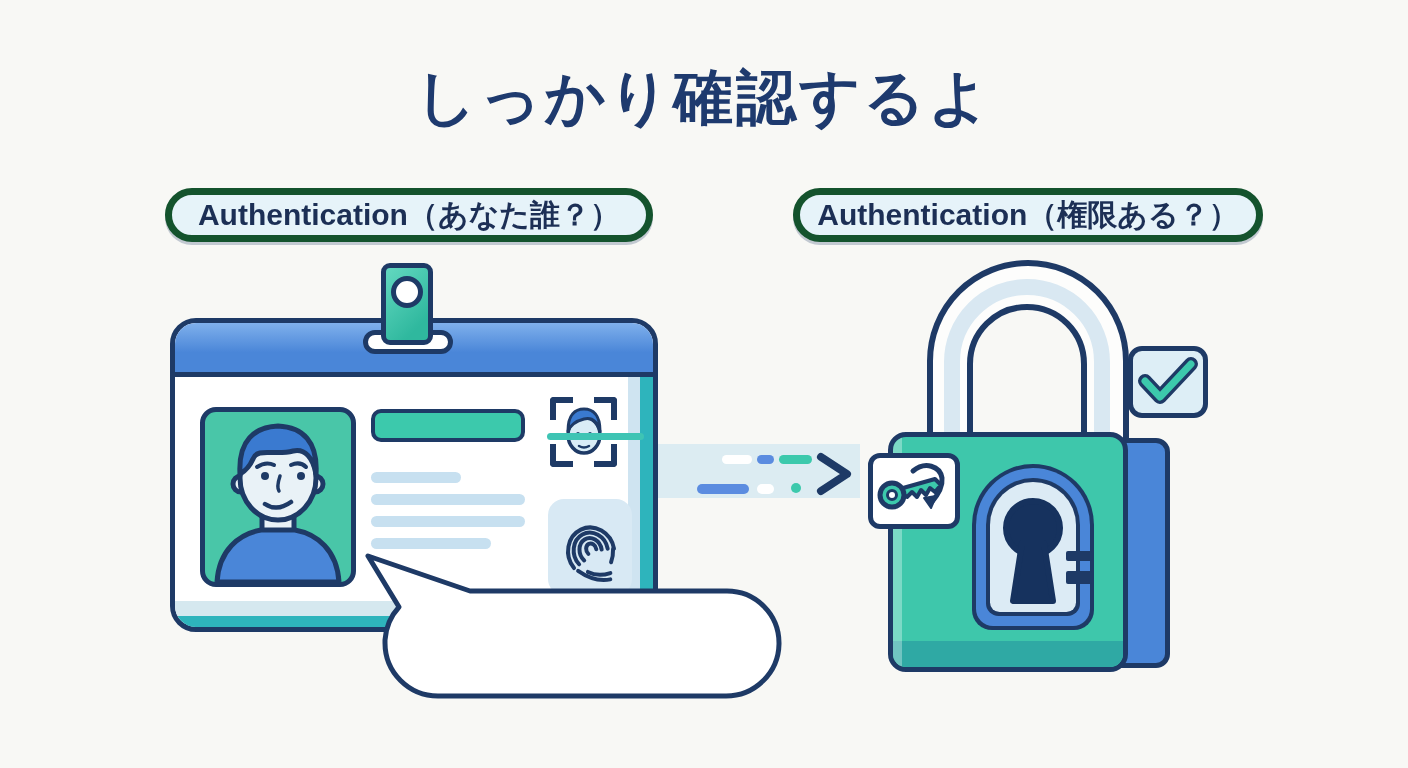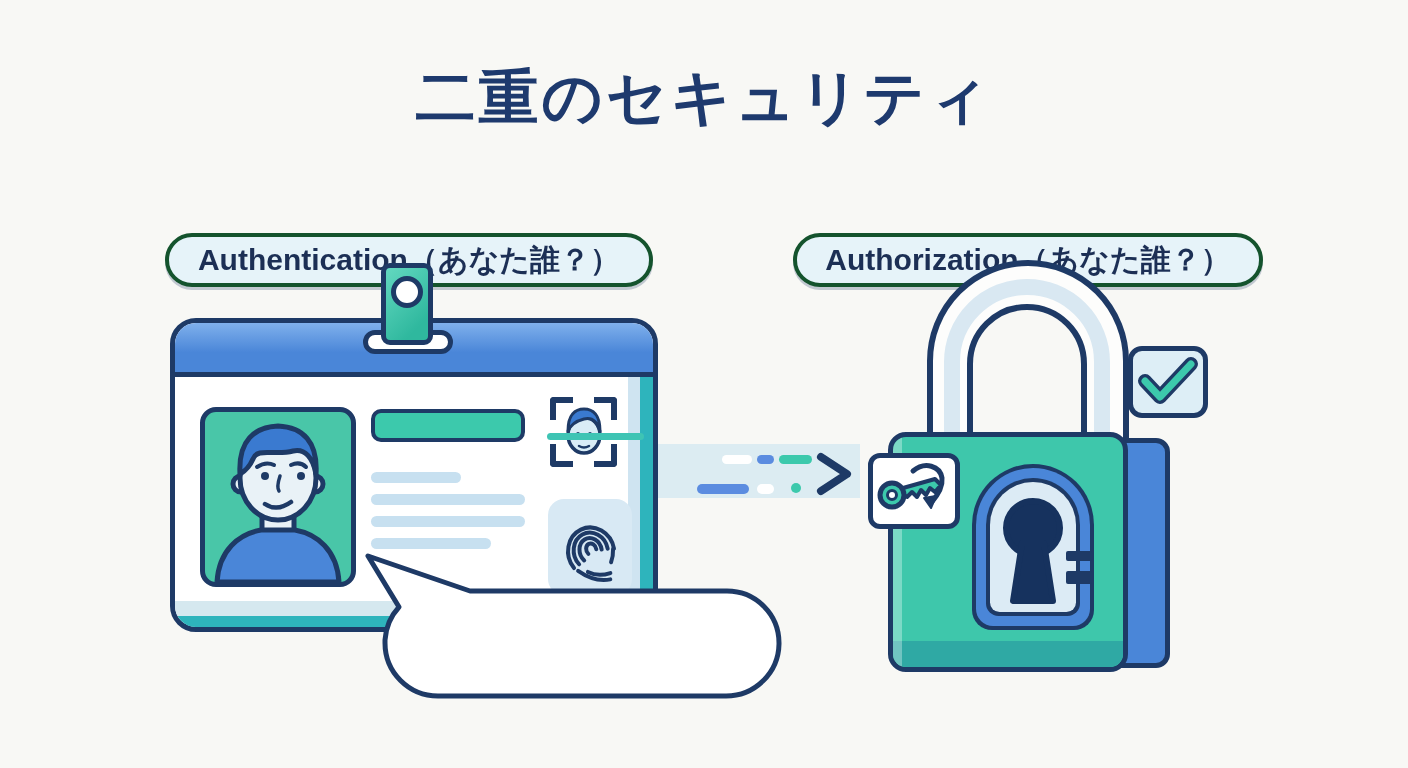--- a/index.html
+++ b/index.html
@@ -4,23 +4,23 @@
 <style>
   html,body{margin:0;padding:0;}
   body{font-family:"Liberation Sans","DejaVu Sans",sans-serif;}
   .canvas{position:relative;width:1408px;height:768px;background:#f8f8f5;overflow:hidden;}
   .abs{position:absolute;}
 
   .title{position:absolute;left:0;right:0;top:58px;margin:0;text-align:center;
          font-size:60px;font-weight:700;letter-spacing:3px;color:#1e3a6e;}
 
   .pill{position:absolute;top:188px;height:54px;box-sizing:border-box;
-        background:#e6f3f9;border:4px solid #14532d;border-radius:28px;
+        background:#e6f3f9;border:7px solid #14532d;border-radius:28px;
         display:flex;align-items:center;justify-content:center;
-        font-size:30px;font-weight:700;color:#1c2f55;box-shadow:0 3px 0 rgba(30,58,102,.25);margin-top:45px;}
+        font-size:30px;font-weight:700;color:#1c2f55;box-shadow:0 3px 0 rgba(30,58,102,.25);}
   .pill-left{left:165px;width:488px;}
   .pill-right{left:793px;width:470px;}
 
   
   .card{left:170px;top:318px;width:488px;height:314px;box-sizing:border-box;
         background:#ffffff;border:5px solid #1e3a66;border-radius:26px;overflow:hidden;}
   .card-header{position:absolute;left:0;top:0;right:0;height:49px;
         background:linear-gradient(180deg,#7fb0ec 0%,#4a86d8 60%);border-bottom:5px solid #1e3a66;}
   .strip{position:absolute;}
   .r-teal{right:0;top:54px;bottom:0;width:13px;background:#2eb4bc;}
@@ -72,27 +72,27 @@
           background:#ffffff;border:5px solid #1e3a66;border-radius:12px;}
 
   .bubble-text{position:absolute;left:400px;top:621px;width:368px;text-align:center;
           font-size:33px;font-weight:700;color:#1c2b4a;letter-spacing:1px;}
 </style>
 </head>
 <body>
 
 <div class="canvas">
 
-  <h1 class="title">二重のセキュリティ</h1>
+  <h1 class="title">しっかり確認するよ</h1>
 
   <div class="pill pill-left">
     <span>Authentication（あなた誰？）</span>
   </div>
   <div class="pill pill-right">
-    <span>Authorization（あなた誰？）</span>
+    <span>Authentication（権限ある？）</span>
   </div>
 
   <div class="abs card">
     <div class="card-header"></div>
     <div class="strip r-teal"></div>
     <div class="strip r-light"></div>
     <div class="strip b-teal"></div>
     <div class="strip b-light"></div>
 
     <div class="photo">

